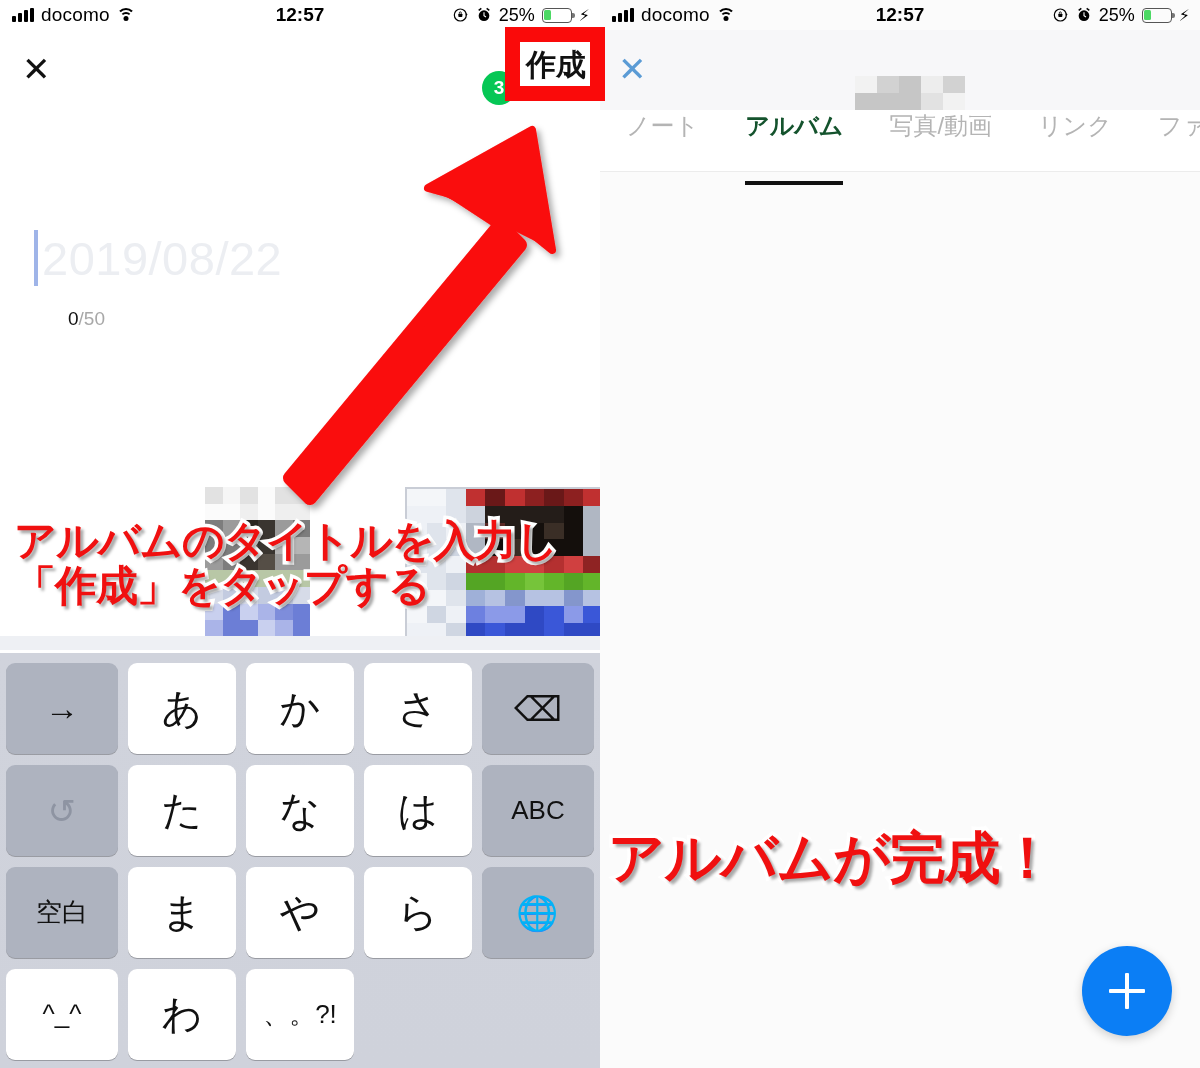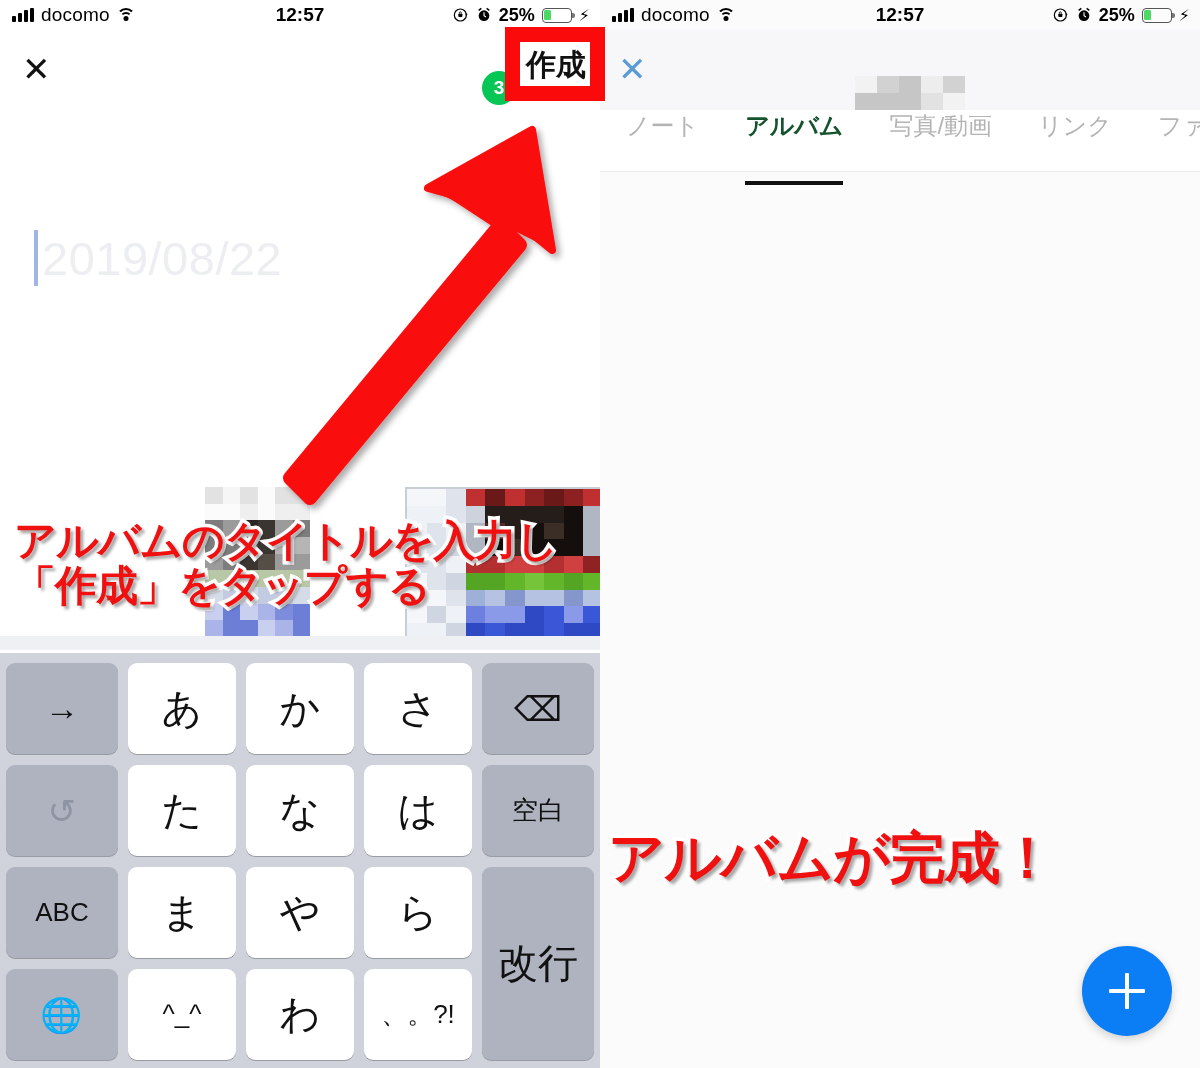--- a/index.html
+++ b/index.html
@@ -34,21 +34,21 @@
   .sig i:nth-child(4) { height: 14px; }
   .carrier { font-size: 19px; font-weight: normal; letter-spacing: .2px; }
   .wifi { width: 19px; height: 15px; position: relative; }
   .wifi span { position: absolute; left: 50%; transform: translateX(-50%); border: 2.4px solid #000;
                border-bottom-color: transparent; border-left-color: transparent; border-right-color: transparent;
                border-radius: 50%; }
   .wifi span.w1 { width: 19px; height: 19px; top: 0; }
   .wifi span.w2 { width: 12px; height: 12px; top: 4px; }
   .wifi span.w3 { width: 5px;  height: 5px;  top: 8px; background: #000; border-radius: 50%; border: none; }
   .icon-rot, .icon-alarm { width: 16px; height: 16px; }
-  .batt-pct { font-size: 18px; font-weight: bold; text-align: right; }
+  .batt-pct { font-size: 18px; font-weight: normal; text-align: right; }
   .batt { width: 30px; height: 15px; border: 1.6px solid #555; border-radius: 4px; position: relative; padding: 1.5px; }
   .batt b { display: block; height: 100%; background: #4cd964; border-radius: 1.5px; }
   .batt::after { content: ""; position: absolute; right: -4px; top: 4.5px; width: 2.4px; height: 5px;
                  background: #777; border-radius: 0 2px 2px 0; }
   .bolt { font-size: 16px; font-weight: bold; }
 
   
   .navbar { position: relative; height: 78px; width: 100%; }
   .close-x { position: absolute; top: 22px; font-size: 34px; line-height: 34px; font-weight: 300; cursor: pointer; }
   #left-close { left: 22px; color: #111; }
@@ -172,20 +172,23 @@
       <div class="nav-right">
         <div class="count-badge">3</div>
         <div class="create-btn">作成</div>
       </div>
     </div>
 
     <div class="title-area">
       <div class="title-row">
         <span class="caret"></span>
         <span class="title-placeholder">2019/08/22</span>
+      </div>
+      <div class="counter">
+        <b>0</b><span>/</span><span>50</span>
       </div>
     </div>
 
     <div id="photo-strip">
       <div class="pixel-img" id="strip-a">
           <div style="background: rgb(226, 226, 226);"></div>
           <div style="background: rgb(246, 246, 246);"></div>
           <div style="background: rgb(226, 226, 226);"></div>
           <div style="background: rgb(251, 251, 251);"></div>
           <div style="background: rgb(226, 226, 226);"></div>
@@ -357,36 +360,33 @@
           <div class="key white ">
             <span>た</span>
           </div>
           <div class="key white ">
             <span>な</span>
           </div>
           <div class="key white ">
             <span>は</span>
           </div>
           <div class="key grey small ">
+            <span>ABC</span>
+          </div>
+          <div class="key grey small ">
             <span>空白</span>
           </div>
-          <div class="key grey small ">
-            <span>ABC</span>
-          </div>
           <div class="key white ">
             <span>ま</span>
           </div>
           <div class="key white ">
             <span>や</span>
           </div>
           <div class="key white ">
             <span>ら</span>
-          </div>
-          <div class="key grey tall ">
-            <span>改行</span>
           </div>
           <div class="key grey ">
             <span class="glyph">🌐</span>
           </div>
           <div class="key white small ">
             <span>^_^</span>
           </div>
           <div class="key white ">
             <span>わ</span>
           </div>

